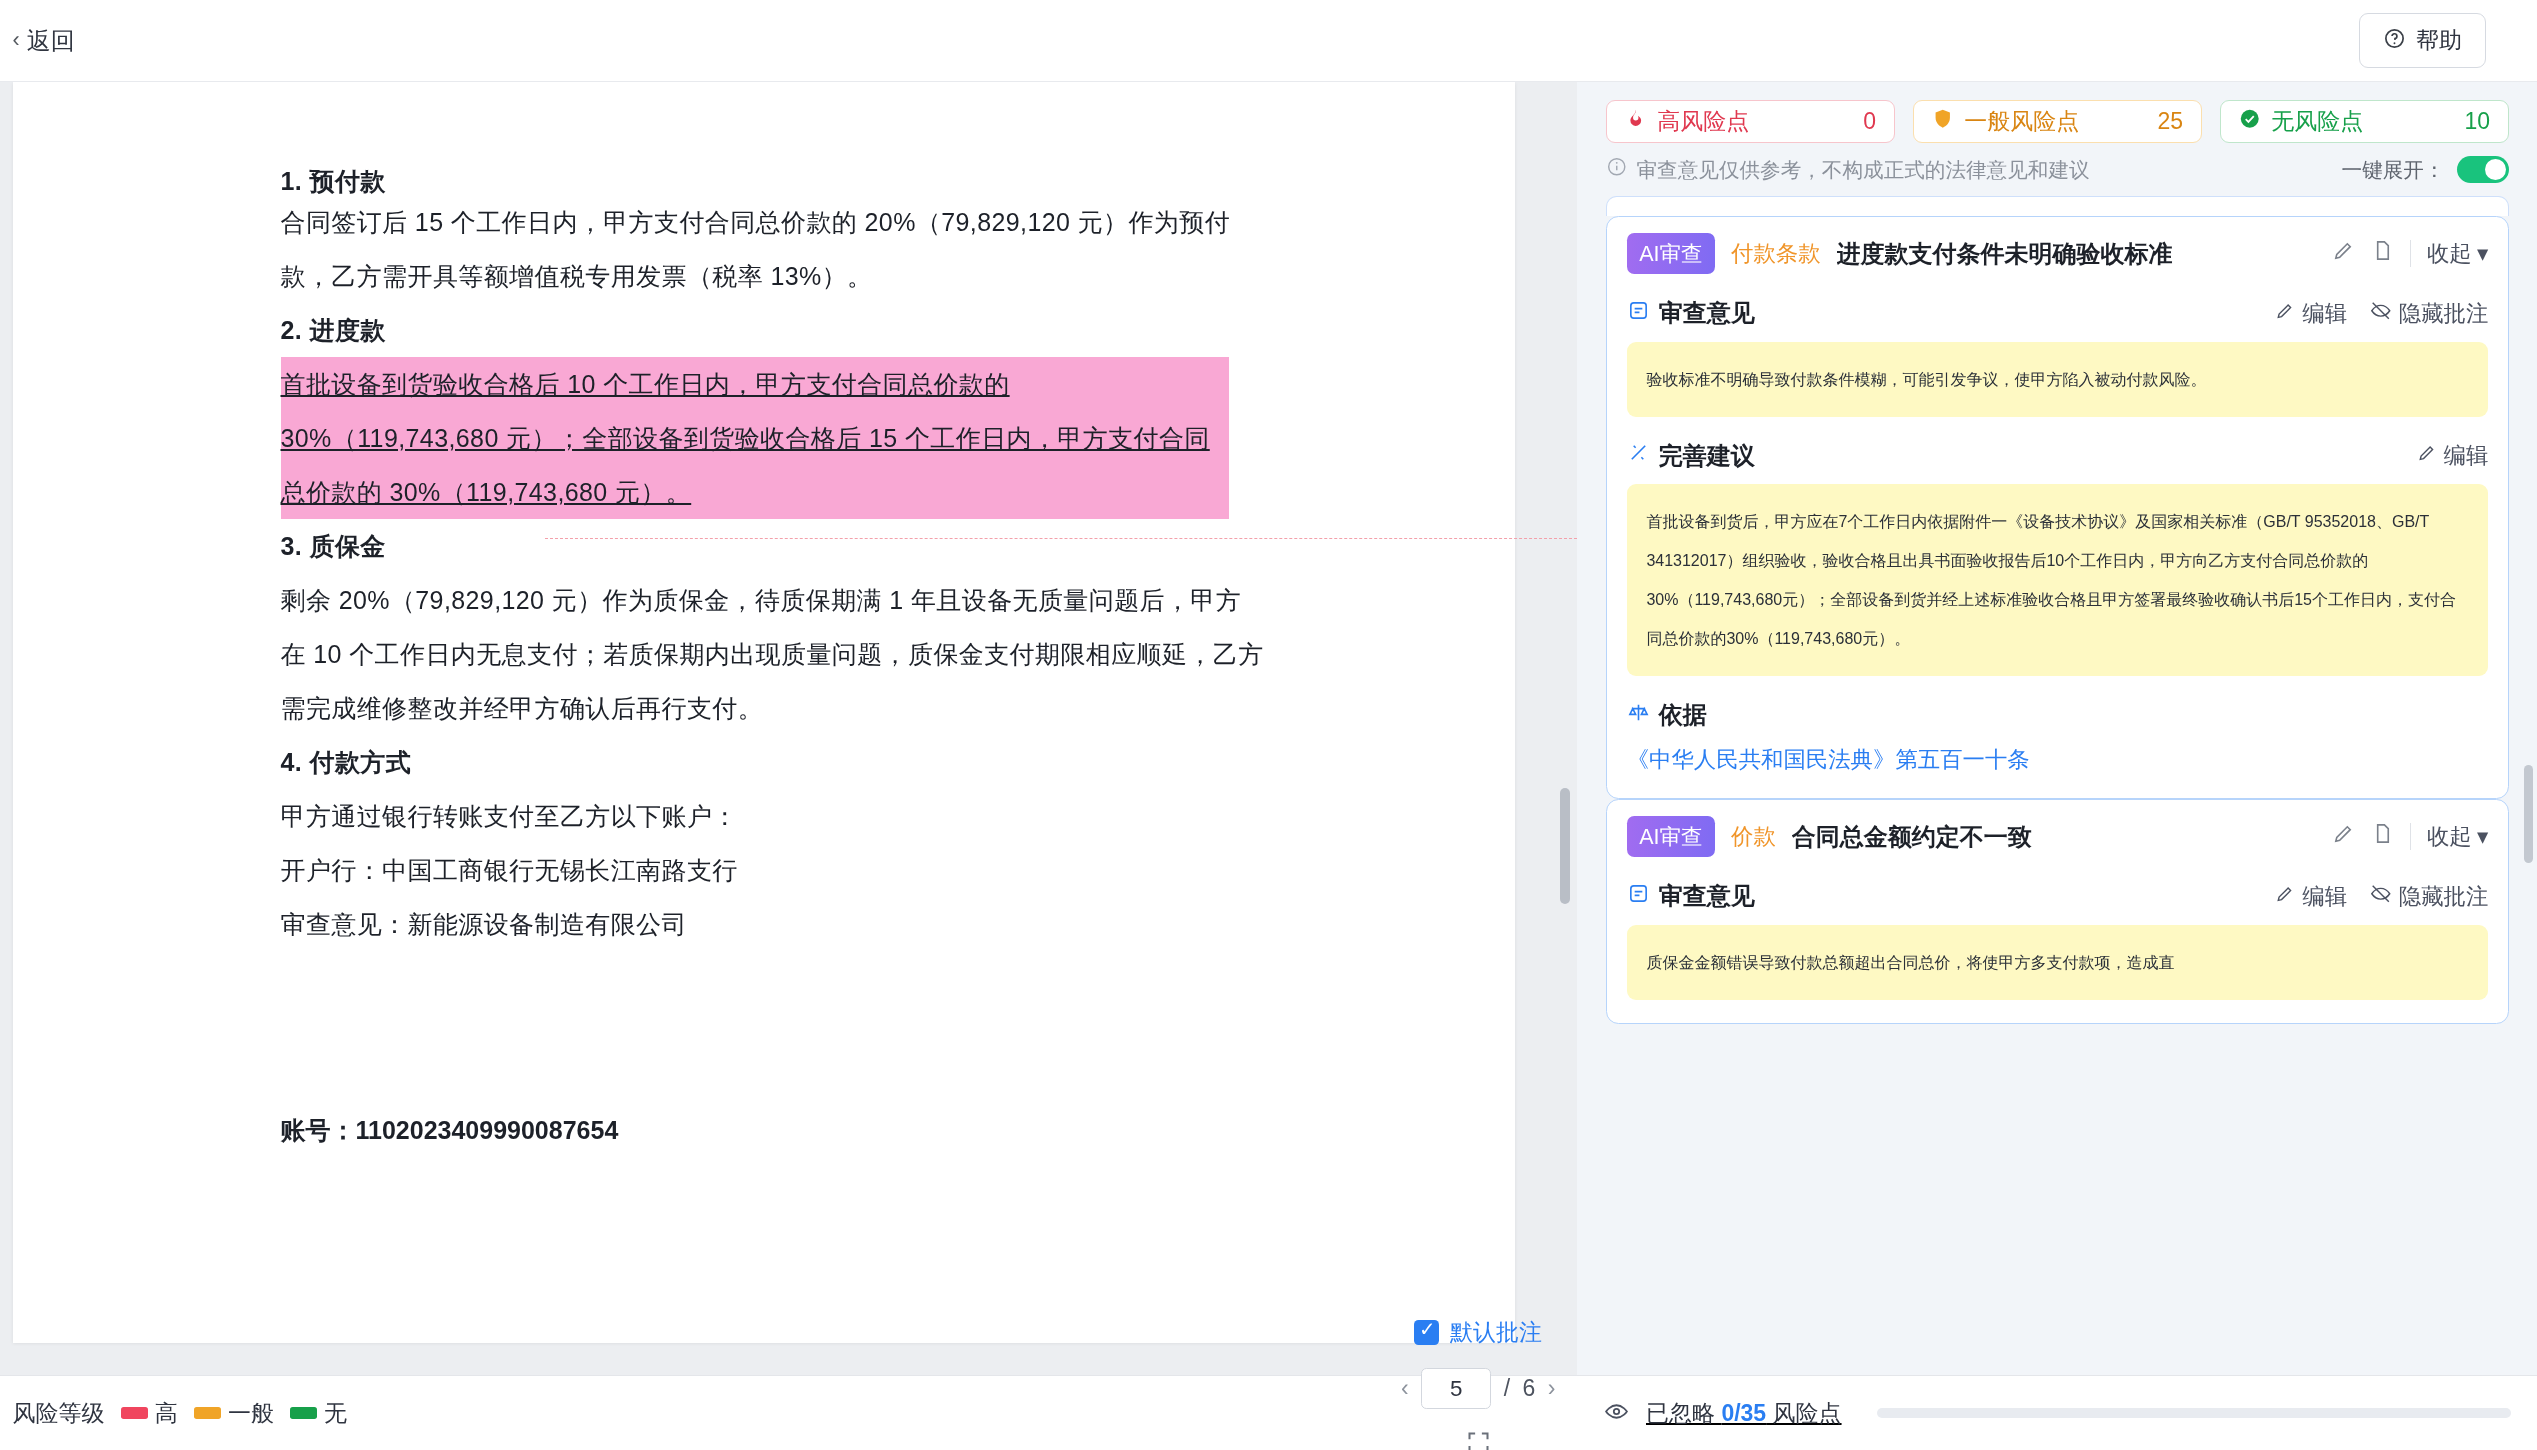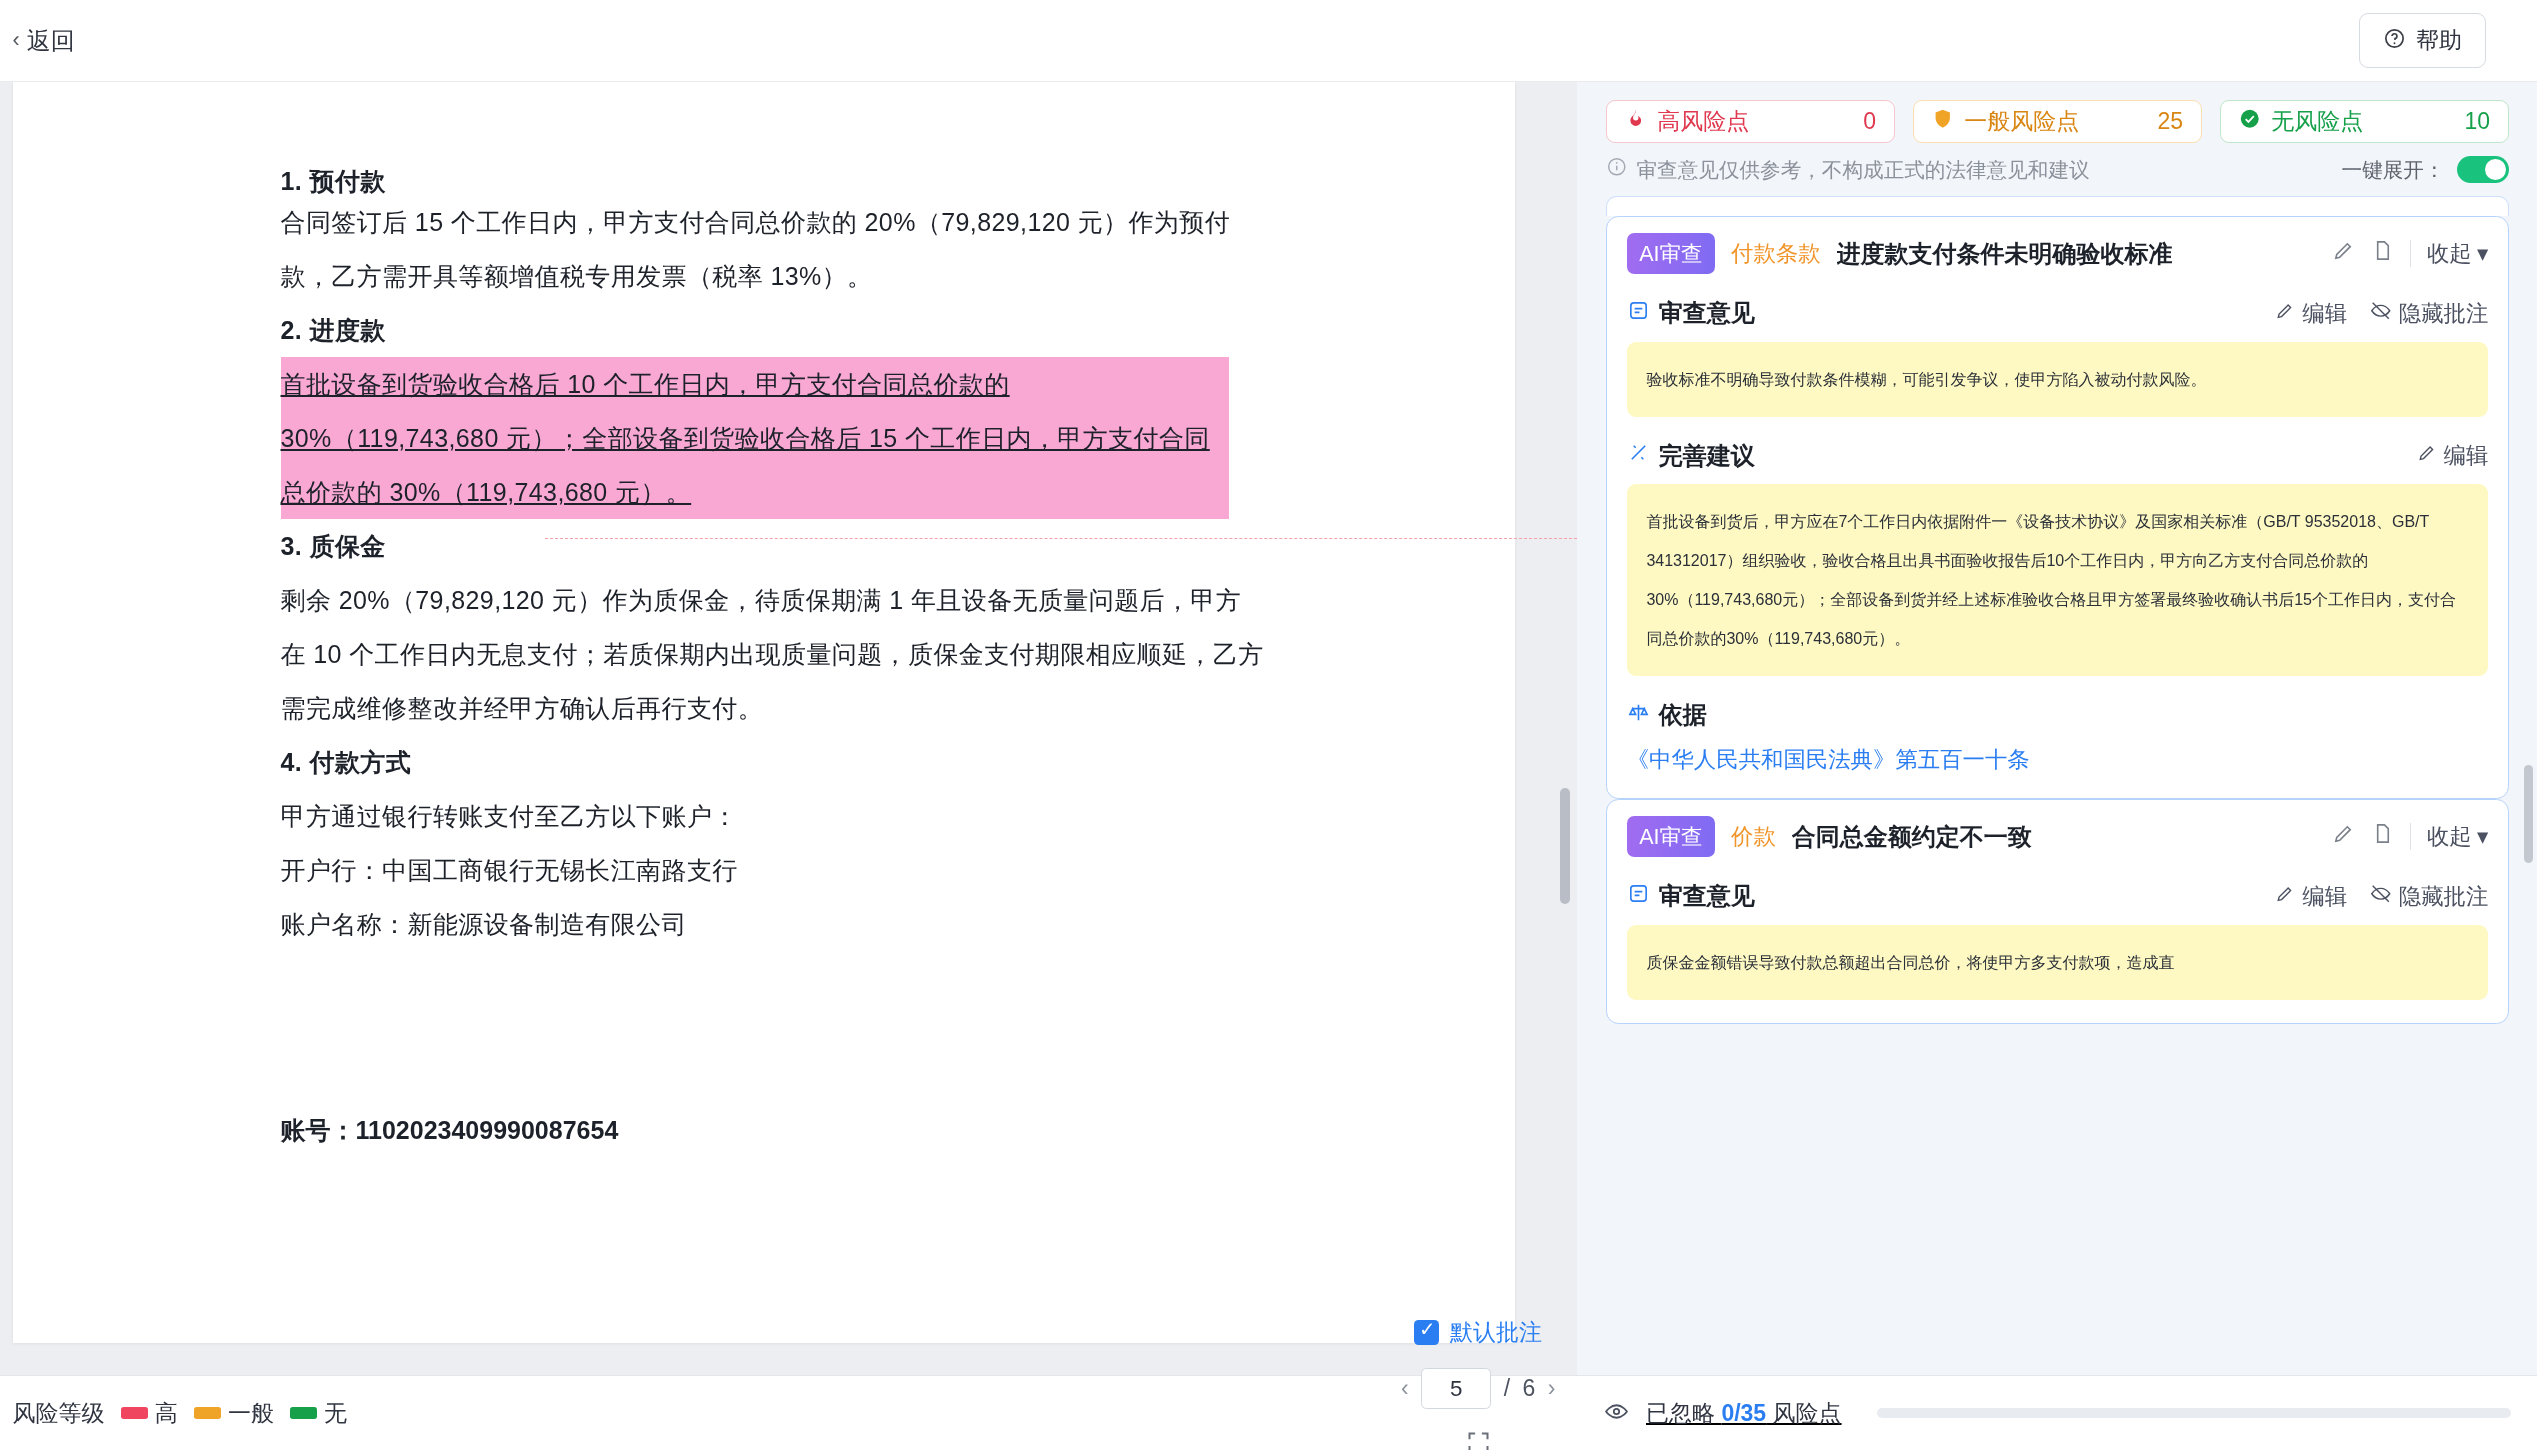--- a/index.html
+++ b/index.html
@@ -231,21 +231,21 @@
           <div class="doc-line">款，乙方需开具等额增值税专用发票（税率 13%）。</div>
           <div class="doc-line bold">2. 进度款</div>
           <div class="doc-line hl">首批设备到货验收合格后 10 个工作日内，甲方支付合同总价款的 30%（119,743,680 元）；全部设备到货验收合格后 15 个工作日内，甲方支付合同总价款的 30%（119,743,680 元）。</div>
           <div class="doc-line bold">3. 质保金</div>
           <div class="doc-line">剩余 20%（79,829,120 元）作为质保金，待质保期满 1 年且设备无质量问题后，甲方</div>
           <div class="doc-line">在 10 个工作日内无息支付；若质保期内出现质量问题，质保金支付期限相应顺延，乙方</div>
           <div class="doc-line">需完成维修整改并经甲方确认后再行支付。</div>
           <div class="doc-line bold">4. 付款方式</div>
           <div class="doc-line">甲方通过银行转账支付至乙方以下账户：</div>
           <div class="doc-line">开户行：中国工商银行无锡长江南路支行</div>
-          <div class="doc-line">账户名称：新能源设备制造有限公司</div>
+          <div class="doc-line">审查意见：新能源设备制造有限公司</div>
           <div class="spacer-lg"></div>
           <div class="acct-line">账号：1102023409990087654</div>
         </div>
         <div class="connector"></div>
 
         <div class="doc-vscroll"></div>
       </div>
 
       <div class="doc-footer">
         <div class="legend">

